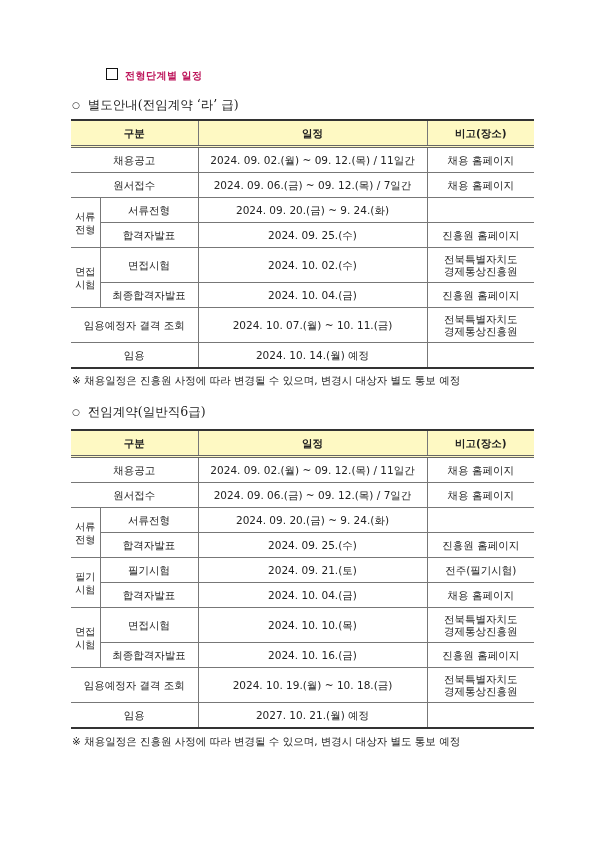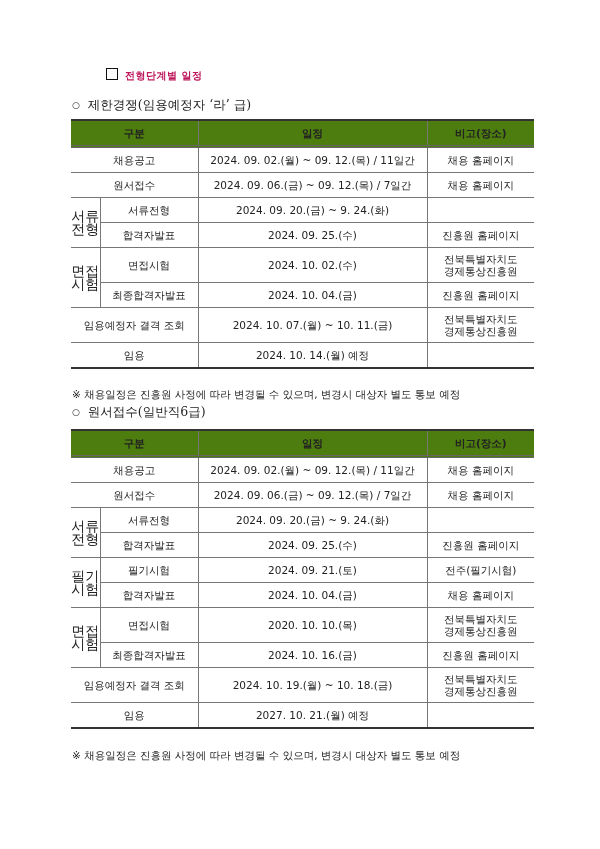--- a/index.html
+++ b/index.html
@@ -34,36 +34,36 @@
   table.sched col.c4 { width: 107px; }
   table.sched td, table.sched th {
     border-top: 1px solid #777; border-bottom: 1px solid #777;
     border-left: 1px solid #777; border-right: 1px solid #777;
     text-align: center; vertical-align: middle; padding: 0;
     line-height: 12px;
   }
   table.sched tr > *:first-child { border-left: none; }
   table.sched tr > *:last-child { border-right: none; }
   table.sched th {
-    background: #4d7c0f; font-weight: bold; height: 24px;
+    background: #fef9c3; font-weight: bold; height: 24px;
     border-bottom: 3px double #666;
   }
   table.sched td { height: 24px; }
   table.sched td.tall { height: 34px; }
-  table.sched td.group { line-height: 13px; font-size: 14px; }
+  table.sched td.group { line-height: 13px; font-size: 10px; }
   .note {
-    position: absolute; left: 72px; font-size: 10.5px; color: #222; margin-top: 14px;
+    position: absolute; left: 72px; font-size: 10.5px; color: #222;
   }
 </style>
 </head>
 <body>
 
 <div class="title"><span class="box"></span><span>전형단계별 일정</span></div>
 
-<div class="subtitle" style="top:97px;"><span class="bullet">○</span><span>제한경쟁(임용예정자 ‘라’ 급)</span></div>
+<div class="subtitle" style="top:97px;"><span class="bullet">○</span><span>별도안내(전임계약 ‘라’ 급)</span></div>
 
 <table class="sched" style="top:119px;">
   <colgroup>
       <col class="c1">
       <col class="c2">
       <col class="c3">
       <col class="c4">
     </colgroup>
   <tbody>
       <tr>
@@ -111,21 +111,21 @@
   <tr>
     <td colspan="2">임용</td>
     <td>2024. 10. 14.(월) 예정</td>
     <td></td>
   </tr>
 </tbody>
   </table>
 
 <div class="note" style="top:374px;">※ 채용일정은 진흥원 사정에 따라 변경될 수 있으며, 변경시 대상자 별도 통보 예정</div>
 
-<div class="subtitle" style="top:404px;"><span class="bullet">○</span><span>원서접수(일반직6급)</span></div>
+<div class="subtitle" style="top:404px;"><span class="bullet">○</span><span>전임계약(일반직6급)</span></div>
 
 <table class="sched" style="top:429px;">
   <colgroup>
       <col class="c1">
       <col class="c2">
       <col class="c3">
       <col class="c4">
     </colgroup>
   <tbody>
       <tr>
@@ -161,21 +161,21 @@
     <td>전주(필기시험)</td>
   </tr>
   <tr>
     <td>합격자발표</td>
     <td>2024. 10. 04.(금)</td>
     <td>채용 홈페이지</td>
   </tr>
   <tr>
     <td rowspan="2" class="group"><span>면접</span><br><span>시험</span></td>
     <td class="tall">면접시험</td>
-    <td>2020. 10. 10.(목)</td>
+    <td>2024. 10. 10.(목)</td>
     <td><span>전북특별자치도</span><br><span>경제통상진흥원</span></td>
   </tr>
   <tr>
     <td>최종합격자발표</td>
     <td>2024. 10. 16.(금)</td>
     <td>진흥원 홈페이지</td>
   </tr>
   <tr>
     <td colspan="2" class="tall">임용예정자 결격 조회</td>
     <td>2024. 10. 19.(월) ~ 10. 18.(금)</td>

